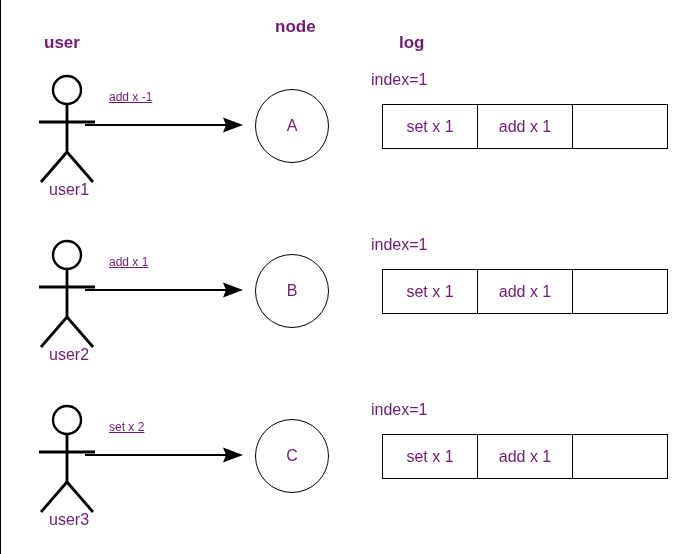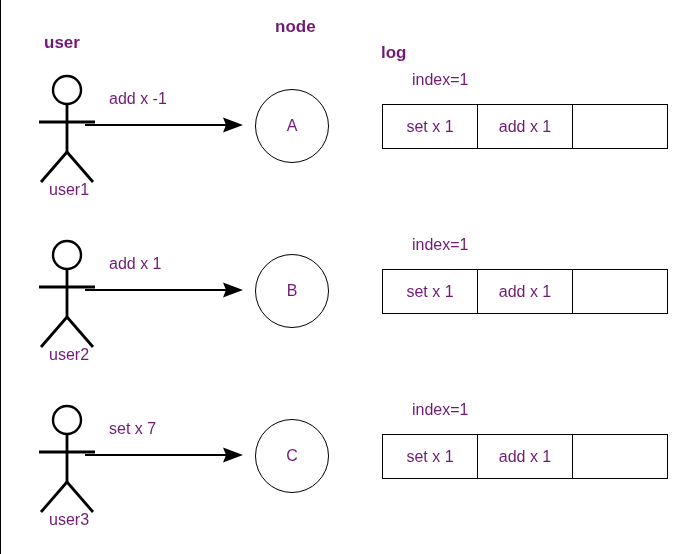--- a/index.html
+++ b/index.html
@@ -22,21 +22,21 @@
   
   .col-header {
     position: absolute;
     font-size: 17px;
     font-weight: bold;
     line-height: 1;
     white-space: nowrap;
   }
   #header-user { left: 43px;  top: 34px; }
   #header-node { left: 274px; top: 18px; }
-  #header-log  { left: 380px; top: 34px; margin-top: 10px; }
+  #header-log  { left: 398px; top: 34px; }
 
   
   .row {
     position: absolute;
     left: 0;
     width: 691px;
     height: 170px;
   }
 
   
@@ -63,23 +63,24 @@
     left: 84px;
     top: 52px;
     width: 160px;
     height: 18px;
   }
   .arrow svg { display: block; }
   .arrow-label {
     position: absolute;
     left: 108px;
     top: 27px;
-    font-size: 16px;
-    line-height: 1;
-    white-space: nowrap;
+    font-size: 12px;
+    line-height: 1;
+    white-space: nowrap;
+    text-decoration: underline;
   }
 
   
   .node-circle {
     position: absolute;
     left: 254px;
     top: 25px;
     width: 74px;
     height: 74px;
     border: 1.4px solid #000000;
@@ -91,21 +92,21 @@
     background: #ffffff;
   }
   .node-label {
     font-size: 16px;
     line-height: 1;
   }
 
   
   .log-index {
     position: absolute;
-    left: 411px;
+    left: 370px;
     top: 8px;
     font-size: 16px;
     line-height: 1;
     white-space: nowrap;
     text-align: center;
   }
   .log-box {
     position: absolute;
     left: 381px;
     top: 40px;
@@ -209,21 +210,21 @@
       <svg width="80" height="115" viewBox="0 0 80 115">
         <circle cx="36" cy="20" r="14" fill="none" stroke="#000000" stroke-width="2.4"></circle>
         <line x1="36" y1="34" x2="36" y2="82" stroke="#000000" stroke-width="2.8"></line>
         <line x1="8" y1="52" x2="64" y2="52" stroke="#000000" stroke-width="2.8"></line>
         <line x1="36" y1="82" x2="10" y2="112" stroke="#000000" stroke-width="2.8"></line>
         <line x1="36" y1="82" x2="62" y2="112" stroke="#000000" stroke-width="2.8"></line>
       </svg>
     </div>
     <div class="actor-label">user3</div>
 
-    <div class="arrow-label">set x 7</div>
+    <div class="arrow-label">set x 2</div>
     <div class="arrow">
       <svg width="160" height="18" viewBox="0 0 160 18">
         <line x1="0" y1="9" x2="142" y2="9" stroke="#000000" stroke-width="2.2"></line>
         <polygon points="158,9 138,1.5 141,9 138,16.5" fill="#000000"></polygon>
       </svg>
     </div>
 
     <div class="node-circle">
       <span class="node-label">C</span>
     </div>

